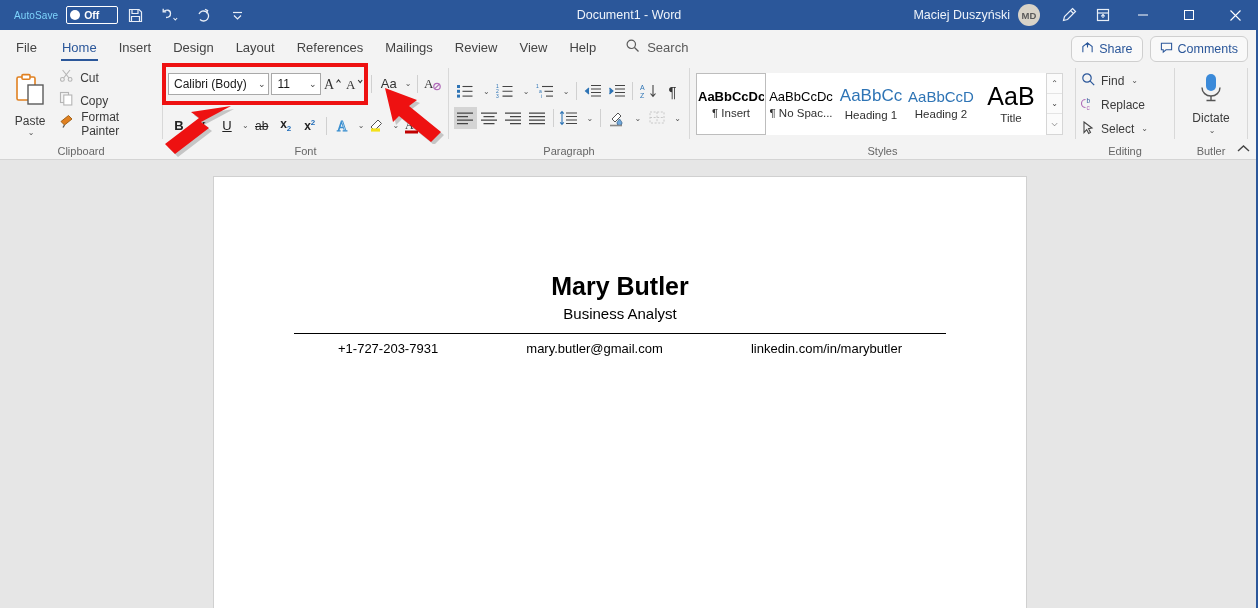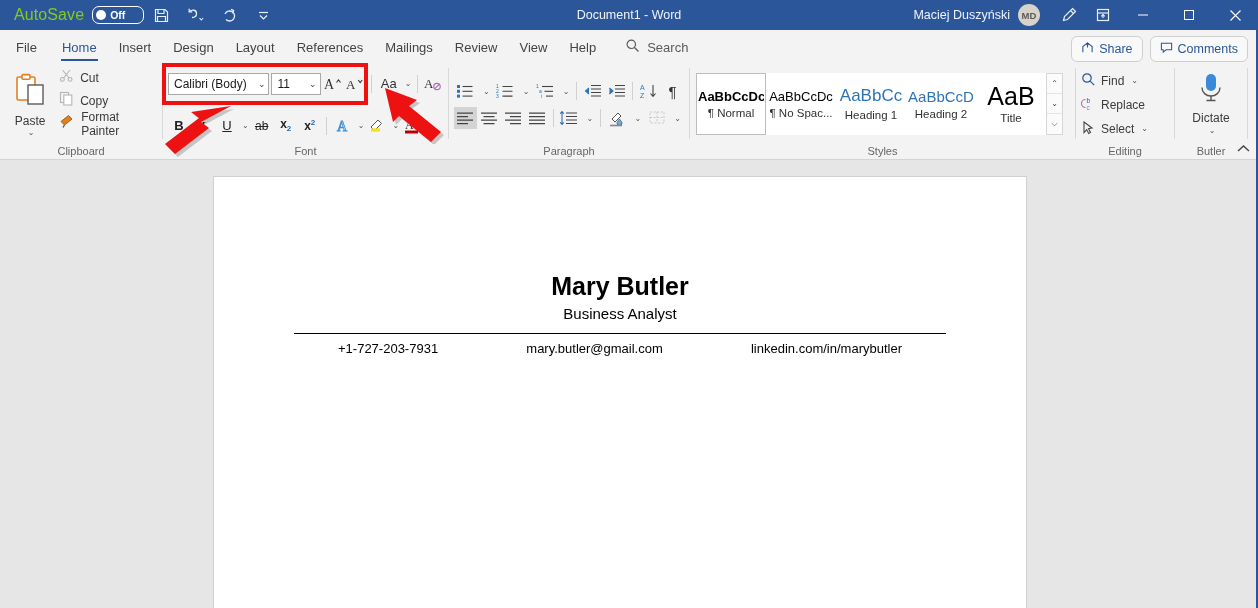--- a/index.html
+++ b/index.html
@@ -10,23 +10,23 @@
     background: #e6e6e6;
   }
 
   
   .titlebar {
     position: absolute; left: 0; top: 0; width: 1258px; height: 30px;
     background: #2b579a; color: #ffffff;
     display: flex; align-items: center;
   }
   .tb-left { display: flex; align-items: center; gap: 0; padding-left: 14px; }
-  .autosave-label { font-size: 16px; color: #84cc16; letter-spacing: .1px; }
+  .autosave-label { font-size: 10px; color: #7dd3fc; letter-spacing: .1px; }
   .autosave-toggle {
-    margin-left: 8px; width: 52px; height: 18px; border-radius: 7px;
+    margin-left: 8px; width: 52px; height: 18px; border-radius: 2px;
     border: 1.4px solid #ffffff; display: flex; align-items: center;
     padding: 0 3px; gap: 4px; background: transparent;
   }
   .autosave-knob { width: 10px; height: 10px; border-radius: 50%; background: #ffffff; }
   .autosave-state { font-size: 10.5px; font-weight: bold; color: #ffffff; }
   .tb-icon {
     width: 34px; height: 30px; display: flex; align-items: center; justify-content: center;
     color: #e8eef7;
   }
   .tb-icon svg { display: block; }
@@ -552,21 +552,21 @@
     </div>
     <div class="group-label">Paragraph</div>
   </div>
   <div class="group-sep"></div>
 
   <div class="group styles">
     <div class="group-body">
       <div class="style-gallery">
         <div class="style-card sel">
           <span class="style-prev" style="color:#000;font-size:13px;font-weight:bold">AaBbCcDc</span>
-          <span class="style-name">¶ Normal</span>
+          <span class="style-name">¶ Insert</span>
         </div>
         <div class="style-card">
           <span class="style-prev" style="color:#000;font-size:13px">AaBbCcDc</span>
           <span class="style-name">¶ No Spac...</span>
         </div>
         <div class="style-card">
           <span class="style-prev" style="color:#2e74b5;font-size:17px">AaBbCc</span>
           <span class="style-name">Heading 1</span>
         </div>
         <div class="style-card">

